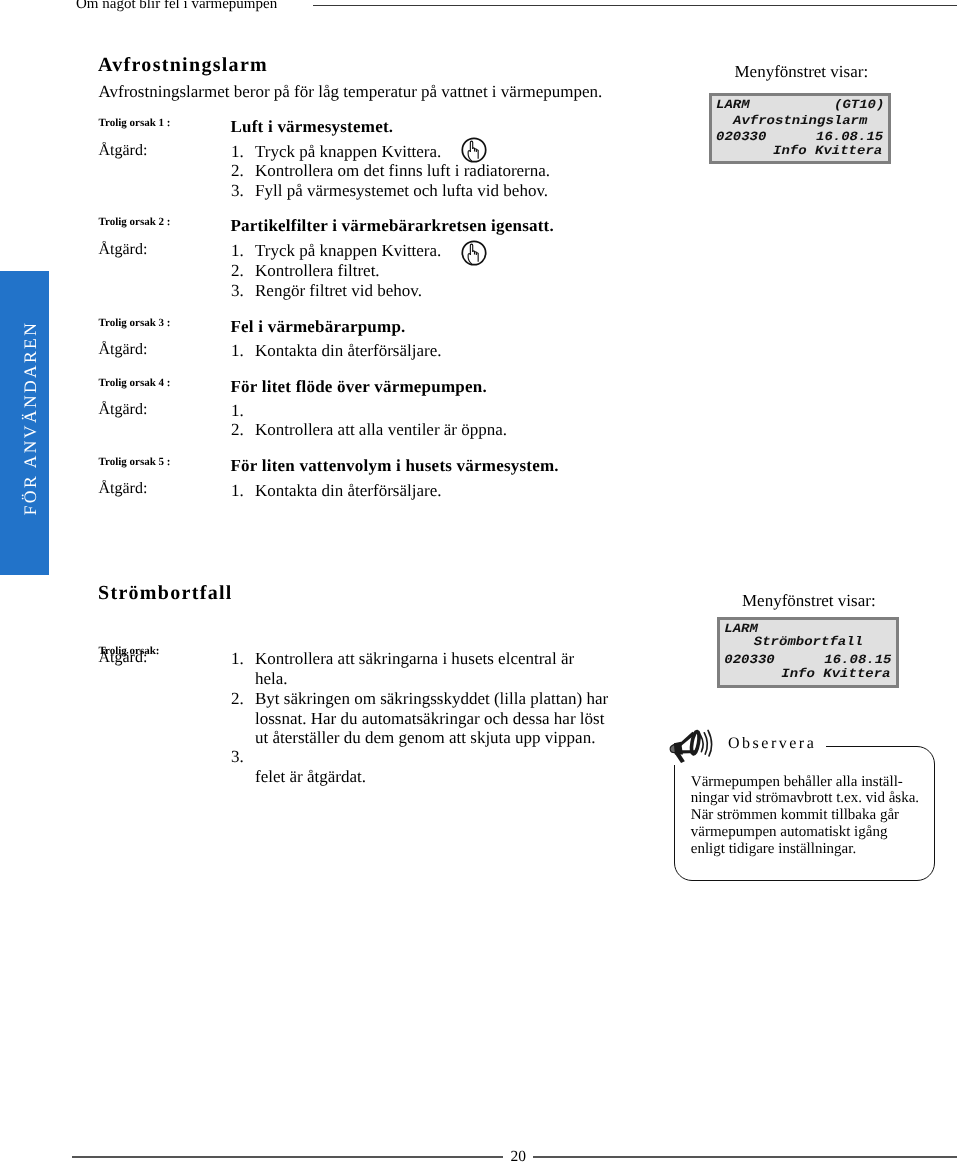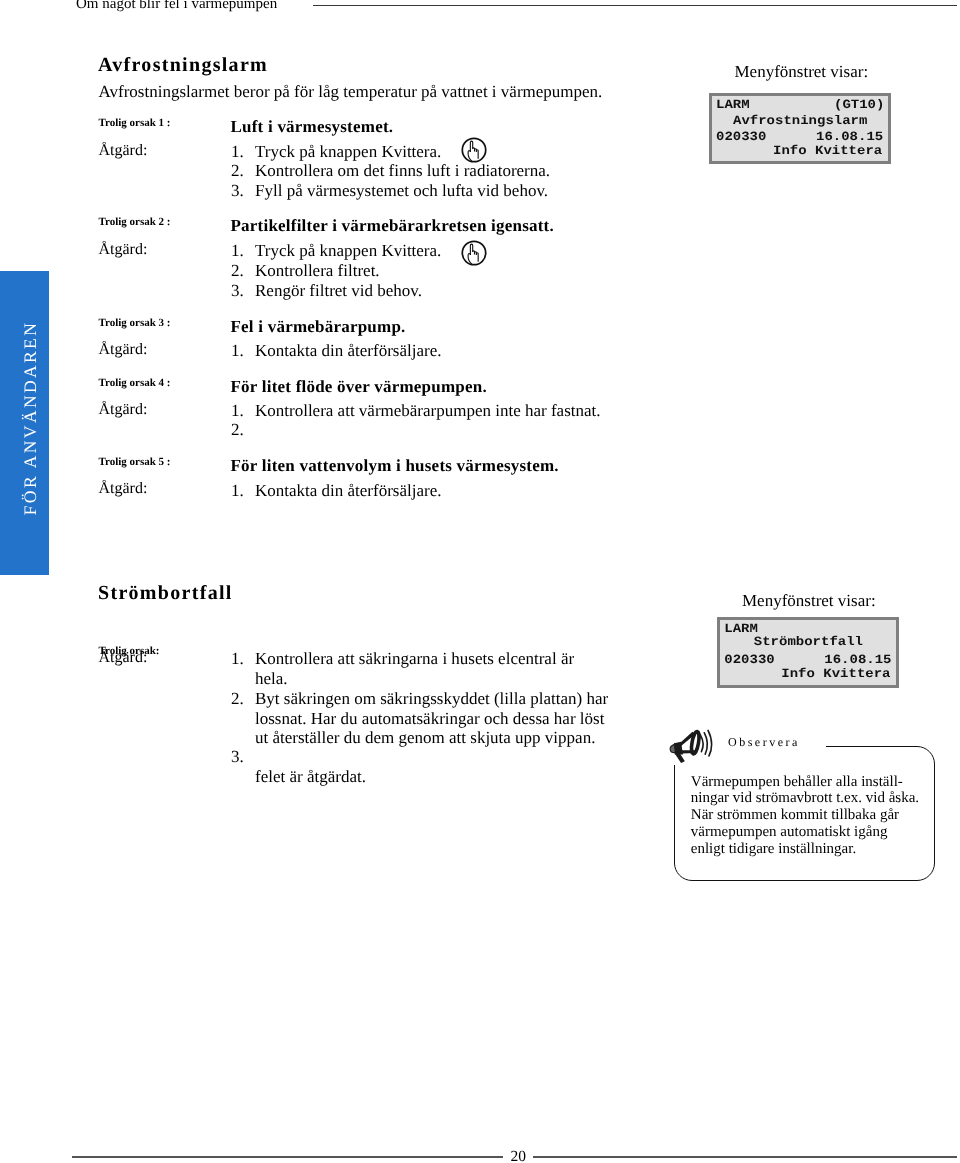--- a/index.html
+++ b/index.html
@@ -23,24 +23,24 @@
     display:flex;align-items:center;justify-content:center;}
 
   .sec-title{position:absolute;font-size:20px;font-weight:bold;letter-spacing:1.3px;white-space:nowrap;}
   .intro{position:absolute;font-size:17px;white-space:nowrap;}
   .lbl{position:absolute;font-size:16px;white-space:nowrap;}
   .lbl-b{position:absolute;font-size:11px;font-weight:bold;letter-spacing:0;white-space:nowrap;}
   .cause{position:absolute;font-size:17px;font-weight:bold;letter-spacing:0.22px;white-space:nowrap;}
   .olnum{position:absolute;font-size:17px;white-space:nowrap;}
   .oltxt{position:absolute;font-size:17px;white-space:nowrap;}
   .menucap{position:absolute;font-size:17px;white-space:nowrap;}
-  .lcd{position:absolute;background:#e0e0e0;border:3px solid #7f7f7f;box-sizing:border-box;}
+  .lcd{position:absolute;background:#e0e0e0;border:3px solid #7f7f7f;box-sizing:border-box;font-style:italic;}
   .lcd span{position:absolute;font-family:"Liberation Mono",monospace;font-weight:bold;font-size:14px;white-space:pre;color:#111;transform:scaleY(0.9);transform-origin:left bottom;}
   .hand{position:absolute;}
-  .note-title{position:absolute;font-size:12px;letter-spacing:2.5px;white-space:nowrap;}
+  .note-title{position:absolute;font-size:16px;letter-spacing:2.5px;white-space:nowrap;}
   .note-box{position:absolute;border:1.6px solid #111;border-radius:18px;box-sizing:border-box;}
   .note-line{position:absolute;font-size:15px;white-space:nowrap;}
   .note-mask{position:absolute;background:#fff;}
 </style>
 </head>
 <body>
 
 <div class="page">
   <div class="abs" id="hdr-text">Om något blir fel i värmepumpen</div>
   <div id="hdr-rule"></div>
@@ -89,22 +89,22 @@
       </svg></div>
   <div class="lbl-b" style="left:98.5px;top:316.52px">Trolig orsak 3 :</div>
   <div class="cause" style="left:230.5px;top:316.52px">Fel i värmebärarpump.</div>
   <div class="lbl" style="left:98.5px;top:341.22px">Åtgärd:</div>
   <div class="olnum" style="left:231px;top:341.32px">1.</div>
   <div class="oltxt" style="left:255.0px;top:341.32px">Kontakta din återförsäljare.</div>
   <div class="lbl-b" style="left:98.5px;top:376.52px">Trolig orsak 4 :</div>
   <div class="cause" style="left:230.5px;top:376.52px">För litet flöde över värmepumpen.</div>
   <div class="lbl" style="left:98.5px;top:400.52px">Åtgärd:</div>
   <div class="olnum" style="left:231px;top:400.82px">1.</div>
-  <div class="oltxt" style="left:255.0px;top:400.82px">Kontrollera att värmebärarpumpen inte har fastnat.</div>
   <div class="olnum" style="left:231px;top:420.42px">2.</div>
+  <div class="oltxt" style="left:255.0px;top:420.42px">Kontrollera att alla ventiler är öppna.</div>
   <div class="lbl-b" style="left:98.5px;top:455.82px">Trolig orsak 5 :</div>
   <div class="cause" style="left:230.5px;top:455.82px">För liten vattenvolym i husets värmesystem.</div>
   <div class="lbl" style="left:98.5px;top:480.42px">Åtgärd:</div>
   <div class="olnum" style="left:231px;top:480.82px">1.</div>
   <div class="oltxt" style="left:255.0px;top:480.82px">Kontakta din återförsäljare.</div>
   <div class="menucap" style="left:734.5px;top:62.42px">Menyfönstret visar:</div>
   <div class="lcd" style="left:709px;top:93px;width:182px;height:71px">
     <span style="left:4px;top:1px">LARM</span>
     <span style="left:122px;top:1px">(GT10)</span>
     <span style="left:21px;top:16.5px">Avfrostningslarm</span>

